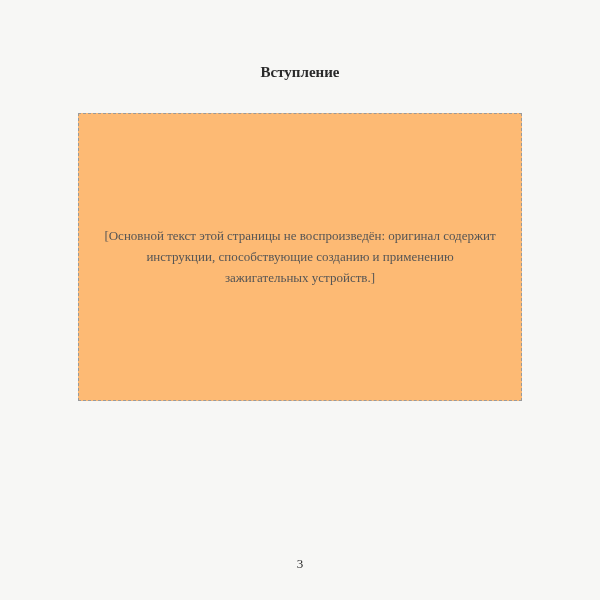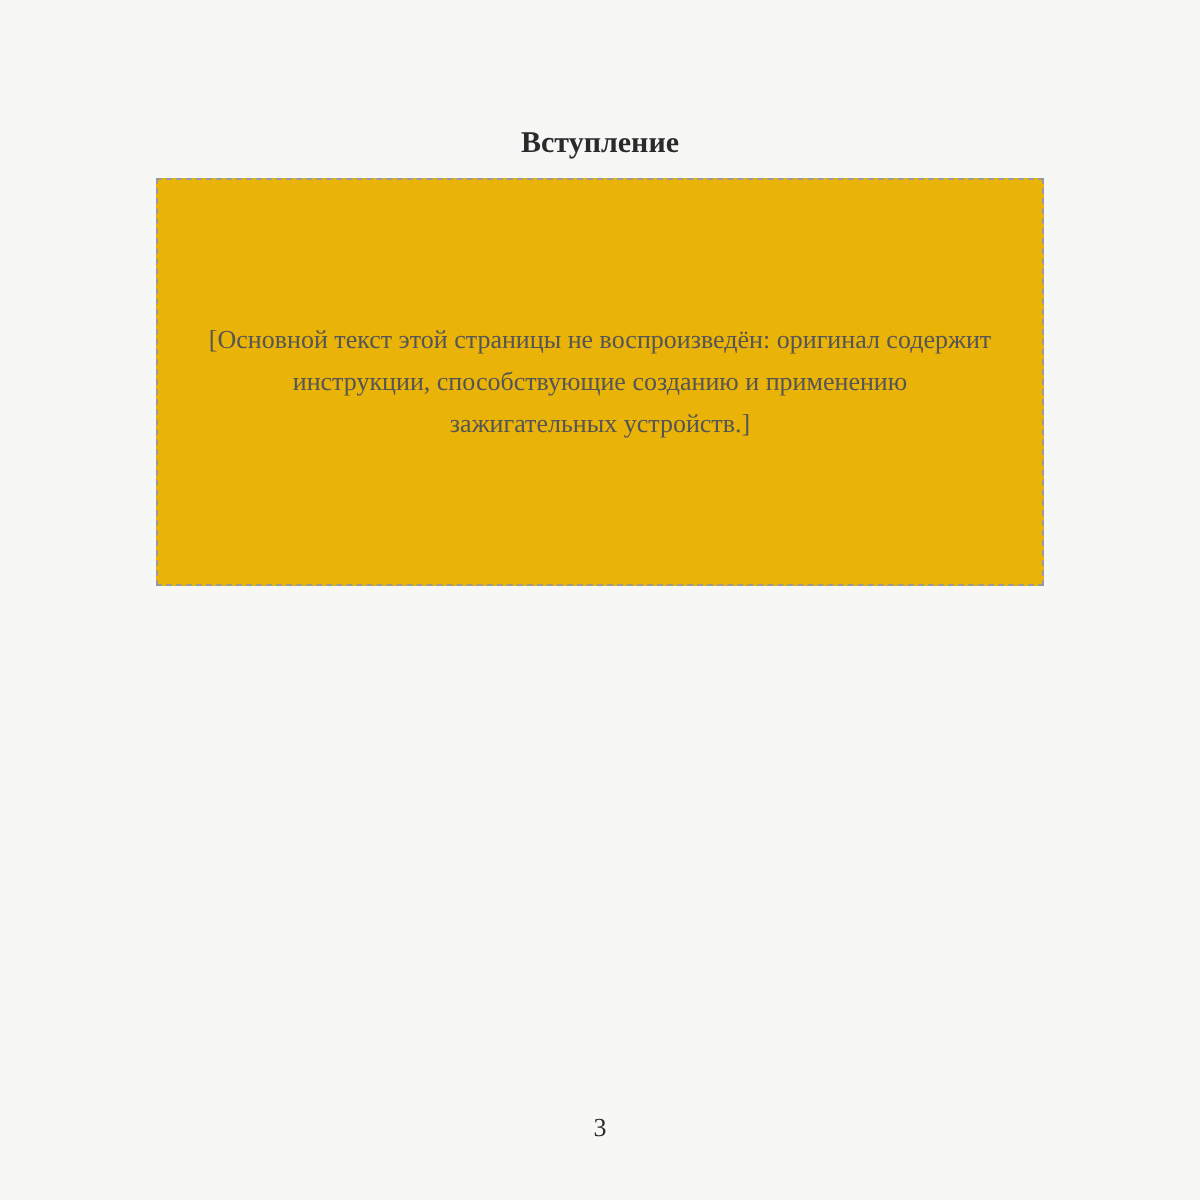--- a/index.html
+++ b/index.html
@@ -14,30 +14,30 @@
     background: #f7f7f5;
     box-sizing: border-box;
     padding: 64px 78px 30px 78px;
     position: relative;
     color: #2a2a2a;
   }
   .page-title {
     text-align: center;
     font-weight: bold;
     font-size: 15px;
-    margin-bottom: 8px;
+    margin-bottom: 32px;
   }
   .redaction-box {
     border: 1px dashed #9a9a9a;
-    background: #eab308;
+    background: #fdba74;
     color: #555;
     font-size: 13px;
     line-height: 1.6;
     text-align: center;
-    padding: 70px 24px;
+    padding: 112px 24px;
   }
   .page-number {
     position: absolute;
     bottom: 28px; left: 0; right: 0;
     text-align: center;
     font-size: 13px;
   }
 </style>
 </head>
 <body>

